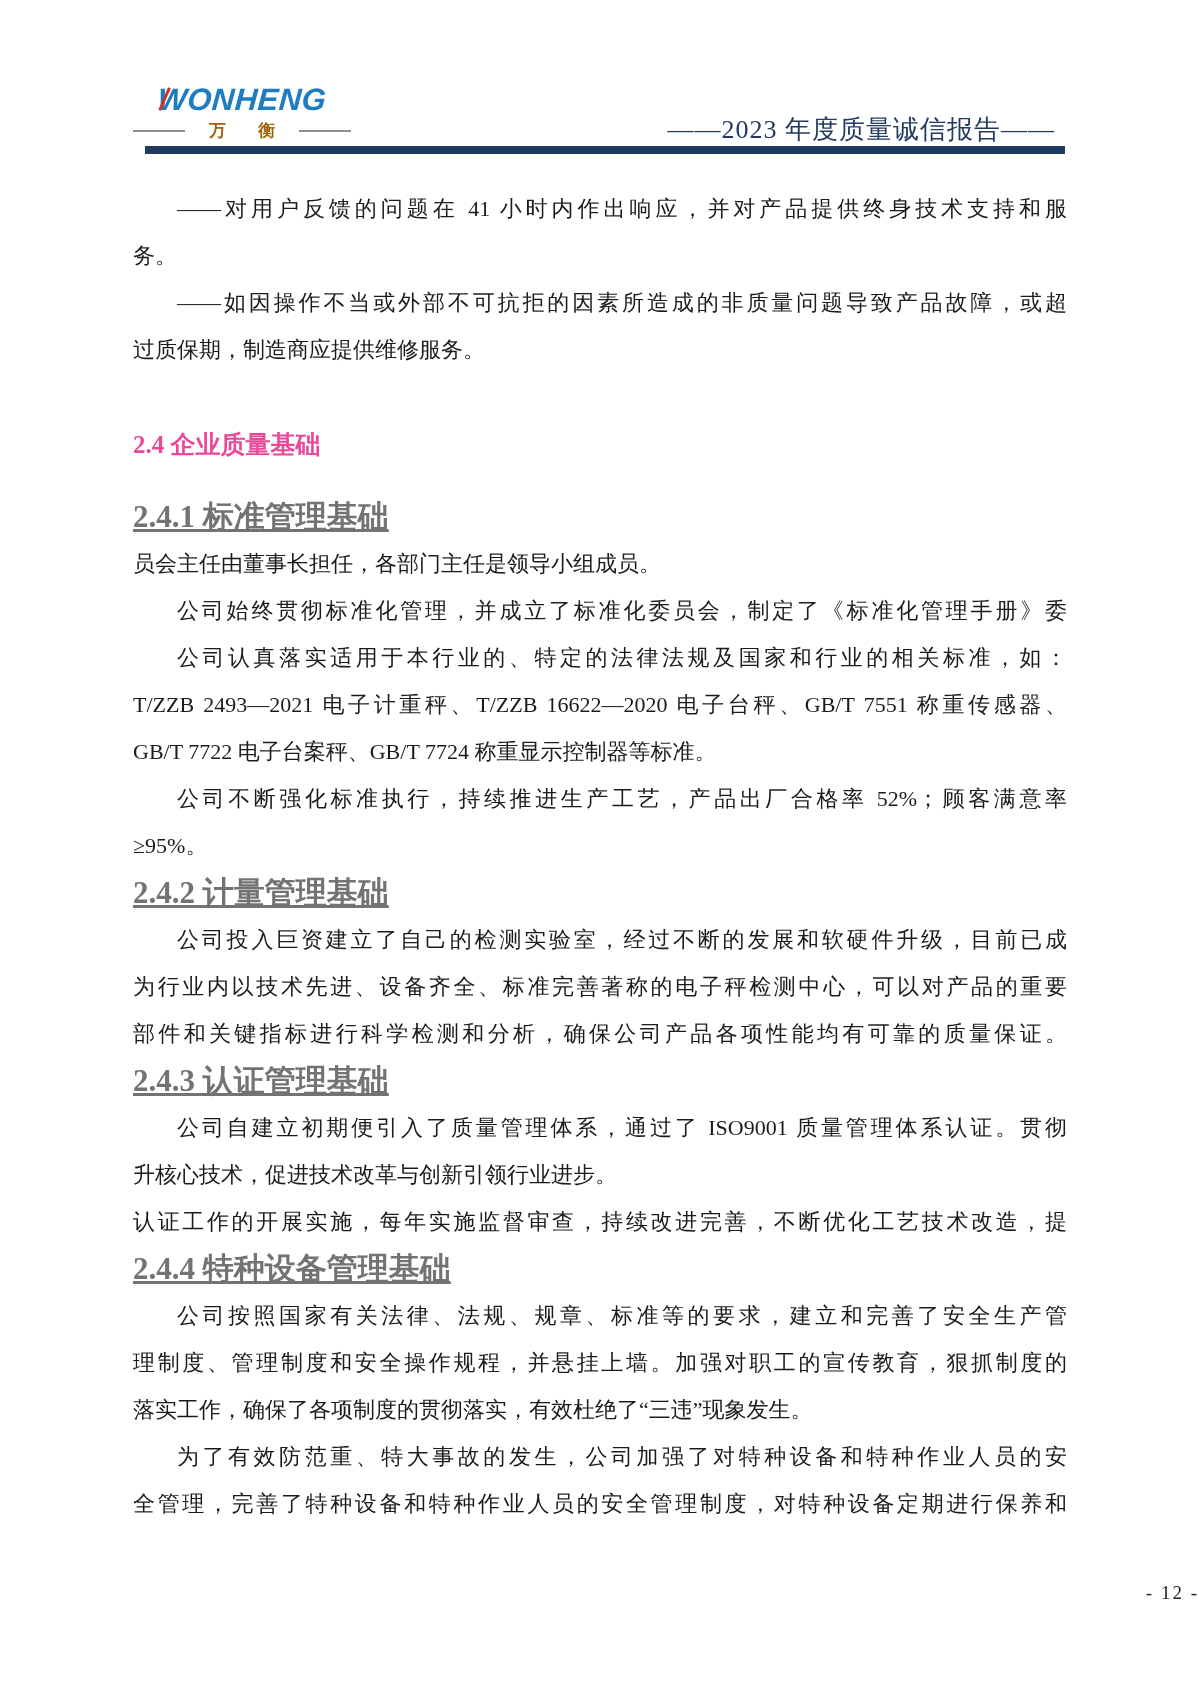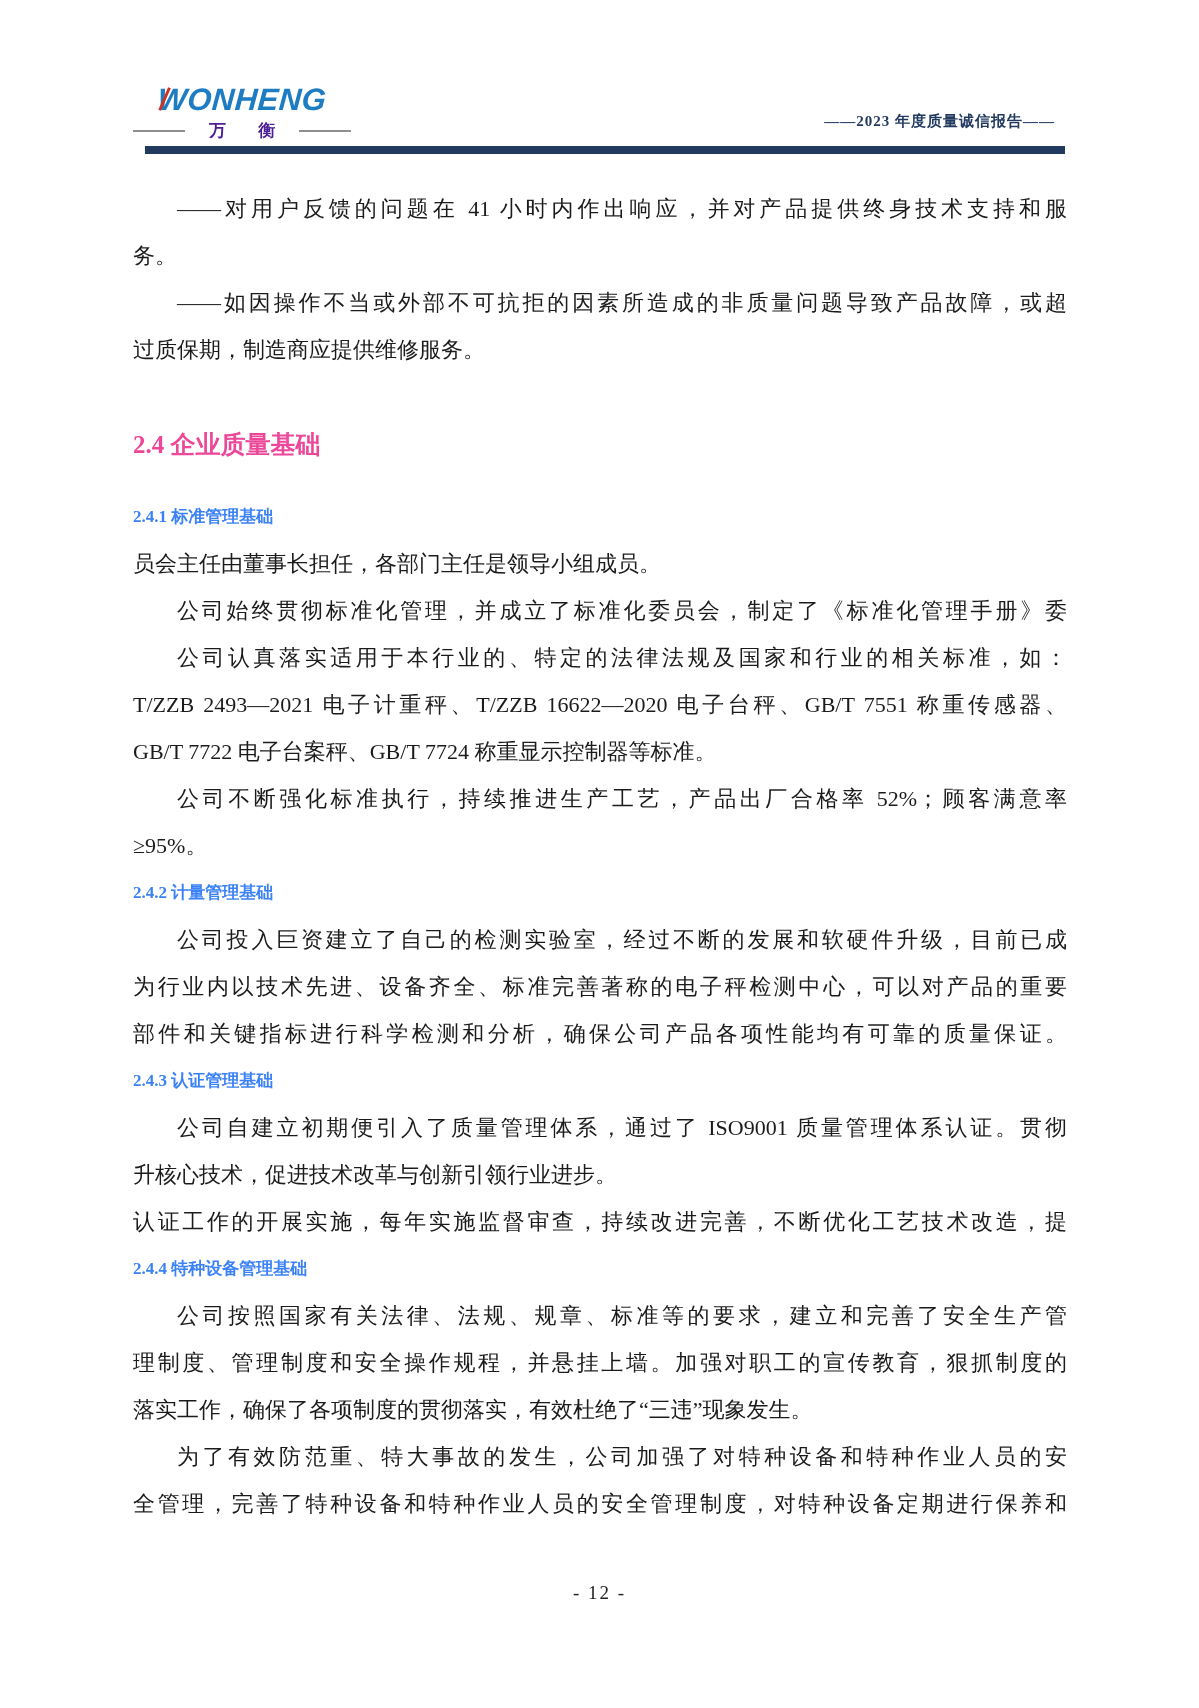--- a/index.html
+++ b/index.html
@@ -47,29 +47,29 @@
     display: flex;
     align-items: center;
   }
   .logo-cn .dash { flex: 1; height: 2px; background: #8f8f8f; }
   .logo-cn .cn-text {
     padding: 0 10px;
     font-size: 17px;
     font-weight: bold;
     letter-spacing: 14px;
     text-indent: 14px;
-    color: #4c1d95;
+    color: #a16207;
     white-space: nowrap;
   }
   .report-title {
     position: absolute;
     top: 112px;
     right: 144px;
-    font-size: 15px;
-    font-weight: 700;
+    font-size: 26px;
+    font-weight: 400;
     color: #233a60;
     letter-spacing: 1px;
     white-space: nowrap;
     text-align: right;
   }
   .header-rule {
     position: absolute;
     top: 146px;
     left: 145px;
     width: 920px;
@@ -101,33 +101,34 @@
     margin-top: 47px;
     height: 50px;
     line-height: 50px;
     font-size: 25px;
     font-weight: bold;
     color: #ec4899;
   }
   .h2 {
     height: 47px;
     line-height: 47px;
-    font-size: 17px;
+    font-size: 31px;
     font-weight: bold;
-    color: #3b82f6;
+    color: #737373;
+    text-decoration: underline;
   }
   .h1 + .h2 { margin-top: 23px; }
 
   
   .footer {
     position: absolute;
     top: 1582px;
     left: 0;
     width: 100%;
-    text-align: center;
+    text-align: right;
     font-size: 19px;
     color: #222;
     letter-spacing: 2px;
   }
 </style>
 </head>
 <body>
 
 <div class="page">
 

